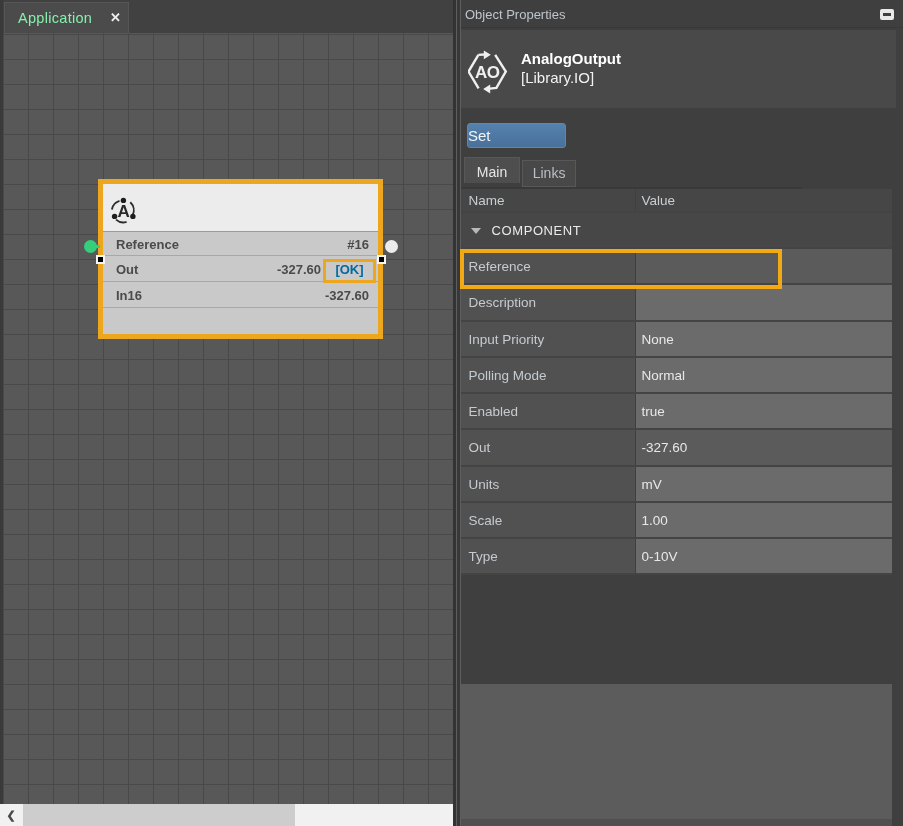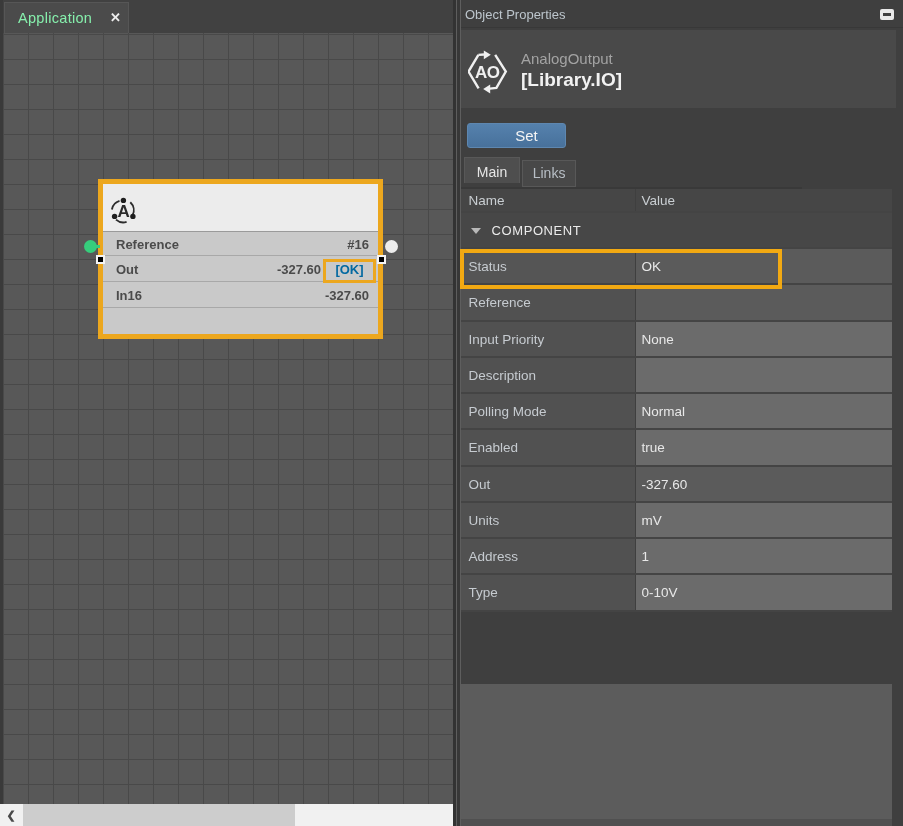--- a/index.html
+++ b/index.html
@@ -39,23 +39,23 @@
   #gut{left:456.5px;top:0;width:3px;height:826px;background:#383838;}
   #vl2{left:459.5px;top:0;width:1px;height:826px;background:#5e5e5e;}
 
   
   #right{left:460.5px;top:0;width:442.5px;height:826px;background:#3f3f3f;}
   #ptitle{position:absolute;left:4.5px;top:7px;font-size:13px;color:#bdc6cd;}
   #titleline{position:absolute;left:0;top:27px;width:442.5px;height:1px;background:#383838;}
   #minico{position:absolute;left:419.5px;top:9px;width:14px;height:11px;background:#e9e9e9;border-radius:2px;}
   #minico:after{content:"";position:absolute;left:3px;top:4px;width:8px;height:3px;background:#3f3f3f;}
   #infobox{position:absolute;left:0.5px;top:30px;width:435px;height:78px;background:#494949;}
-  #infobox .l1{position:absolute;left:60px;top:20px;font-size:15px;font-weight:normal;color:#a3a3a3;}
-  #infobox .l2{position:absolute;left:60px;top:39px;font-size:19px;font-weight:bold;color:#f2f2f2;}
-  #setbtn{position:absolute;left:6.5px;top:123px;width:99px;height:25px;background:linear-gradient(#5581ad,#48719b);border:1px solid #5e87b0;box-sizing:border-box;border-radius:3px;color:#f4f4f4;font-size:15px;text-align:center;line-height:23px;padding-left:20px;}
+  #infobox .l1{position:absolute;left:60px;top:20px;font-size:15px;font-weight:bold;color:#ffffff;}
+  #infobox .l2{position:absolute;left:60px;top:39px;font-size:15px;font-weight:normal;color:#f2f2f2;}
+  #setbtn{position:absolute;left:6.5px;top:123px;width:99px;height:25px;background:linear-gradient(#5581ad,#48719b);border:1px solid #5e87b0;box-sizing:border-box;border-radius:3px;color:#f4f4f4;font-size:15px;text-align:left;line-height:23px;}
   .rtab{position:absolute;box-sizing:border-box;border:1px solid #585858;font-size:14px;text-align:center;}
   #tabmain{left:3.3px;top:157px;width:56.5px;height:26px;background:#4e4e4e;color:#e6e6e6;line-height:29px;border-bottom:none;}
   #tablinks{left:61.8px;top:160px;width:53.5px;height:27px;background:#484848;color:#b8bfc6;line-height:25px;}
 
   
   #ptable{position:absolute;left:0px;top:187px;width:341px;border-top:2px solid #393939;}
   .trow{position:relative;width:431px;height:36.25px;box-sizing:border-box;border-bottom:2px solid #444444;background:#515151;}
   .trow .val{position:absolute;left:174px;top:0;bottom:0;right:0;border-left:1.5px solid #3f3f3f;}
   .trow .ntext{position:absolute;left:8px;top:50%;transform:translateY(-50%);font-size:13.5px;color:#c6cbd0;}
   .trow .vtext{position:absolute;left:181px;top:50%;transform:translateY(-50%);font-size:13.5px;color:#e8e8e8;}
@@ -155,37 +155,32 @@
     <div id="ptable">
       <div class="trow" id="thead">
           <span class="ntext">Name</span>
           <span class="vtext">Value</span>
           <div class="val" style="background:transparent;"></div>
         </div>
       <div class="trow" id="tgroup">
           <div class="tri"></div>
           <span class="gt" style="left:31px;">COMPONENT</span>
         </div>
-      <div class="trow" style="background:#555555;">
-          <div class="val ro" style="background:#5b5b5b;"></div>
-          <span class="ntext">Status</span>
-          <span class="vtext">OK</span>
-        </div>
       <div class="trow">
           <div class="val ro"></div>
           <span class="ntext">Reference</span>
         </div>
       <div class="trow">
           <div class="val edit"></div>
+          <span class="ntext">Description</span>
+        </div>
+      <div class="trow">
+          <div class="val edit"></div>
           <span class="ntext">Input Priority</span>
           <span class="vtext">None</span>
-        </div>
-      <div class="trow">
-          <div class="val edit"></div>
-          <span class="ntext">Description</span>
         </div>
       <div class="trow">
           <div class="val edit"></div>
           <span class="ntext">Polling Mode</span>
           <span class="vtext">Normal</span>
         </div>
       <div class="trow">
           <div class="val edit"></div>
           <span class="ntext">Enabled</span>
           <span class="vtext">true</span>
@@ -195,22 +190,22 @@
           <span class="ntext">Out</span>
           <span class="vtext">-327.60</span>
         </div>
       <div class="trow">
           <div class="val edit"></div>
           <span class="ntext">Units</span>
           <span class="vtext">mV</span>
         </div>
       <div class="trow">
           <div class="val edit"></div>
-          <span class="ntext">Address</span>
-          <span class="vtext">1</span>
+          <span class="ntext">Scale</span>
+          <span class="vtext">1.00</span>
         </div>
       <div class="trow">
           <div class="val edit"></div>
           <span class="ntext">Type</span>
           <span class="vtext">0-10V</span>
         </div>
     </div>
     <div id="emptyarea"></div>
     <div id="bottomstrip"></div>
     <div id="statusbox" class="abs"></div>

